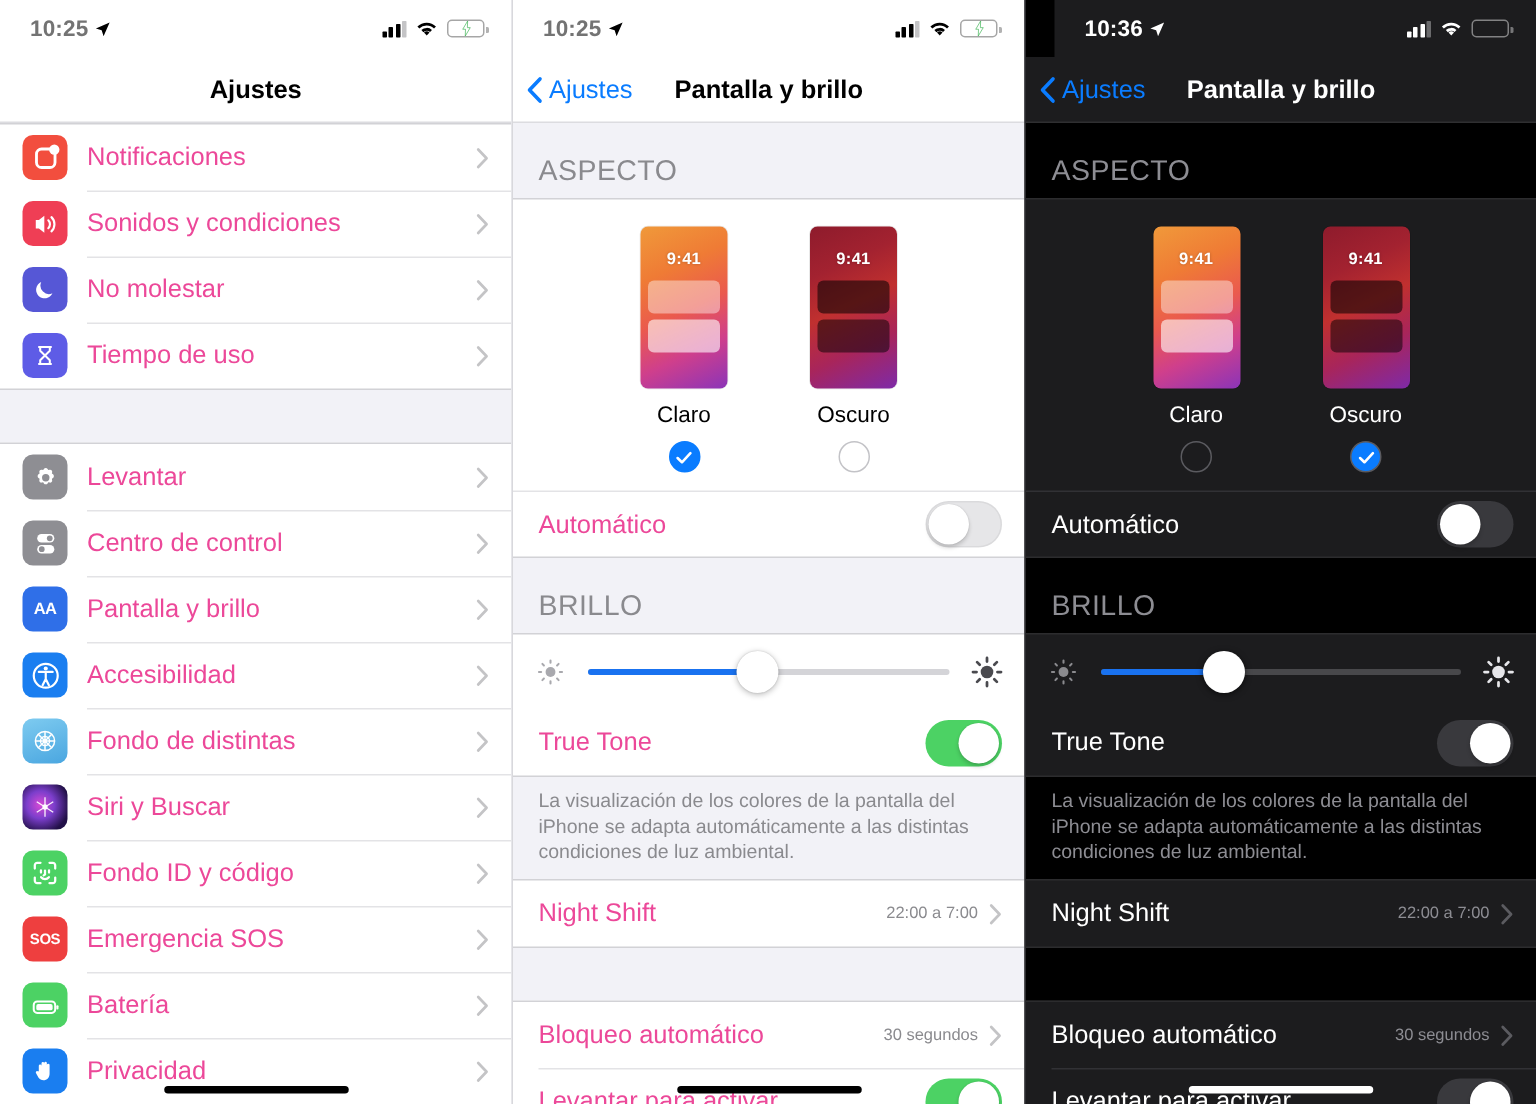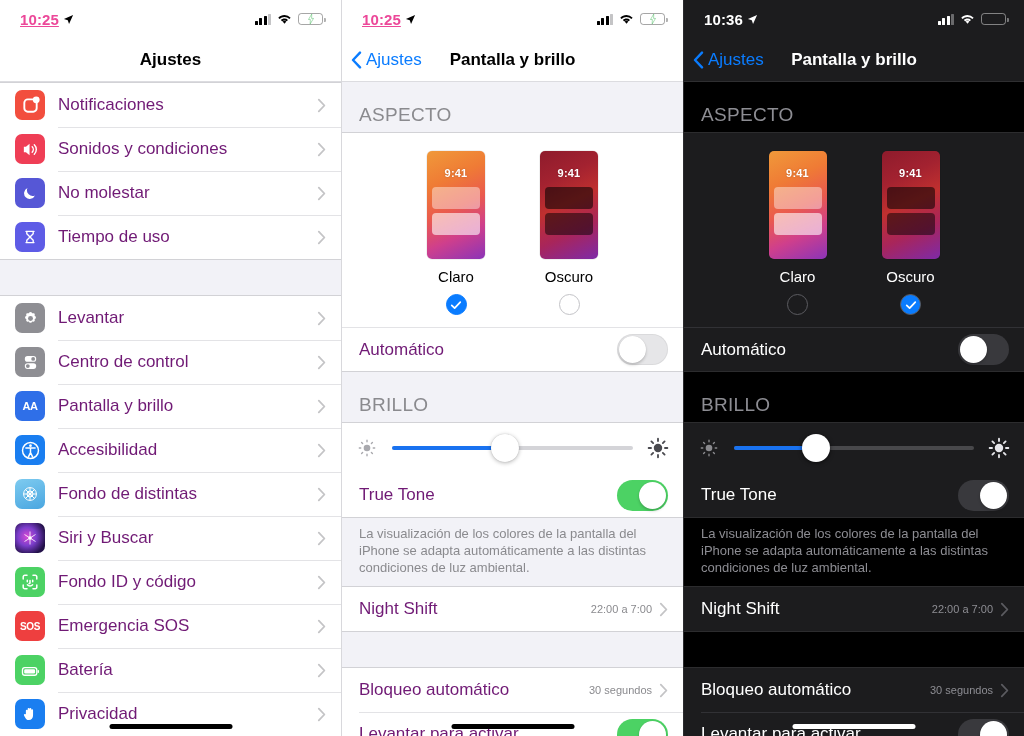--- a/index.html
+++ b/index.html
@@ -15,26 +15,26 @@
   .panel.left  { width: 341px; background: #f2f2f7; }
   .panel.mid   { width: 342px; background: #f2f2f7; border-left: 1px solid #d8d8dc; }
   .panel.dark  { width: 341px; background: #000; border-left: 1px solid #2b2b2e; }
 
   
   .statusbar {
     height: 38px; display: flex; align-items: center;
     justify-content: space-between; padding: 0 18px 0 20px;
   }
   .panel.left .statusbar, .panel.mid .statusbar { background: #fff; }
-  .panel.dark .statusbar { background: #1c1c1e; }
+  .panel.dark .statusbar { background: #1c1c1e; margin-left: 19px; }
   .sb-time {
     font-size: 15px; font-weight: bold; letter-spacing: .1px;
     display: flex; align-items: center; gap: 4px;
   }
-  .panel.left .sb-time, .panel.mid .sb-time { color: #ec4899; text-decoration: underline; }
+  .panel.left .sb-time, .panel.mid .sb-time { color: #737373; }
   .panel.dark .sb-time { color: #fff; }
   .loc-arrow { display: inline-block; width: 11px; height: 11px; }
   .sb-right { display: flex; align-items: center; gap: 6px; }
 
   .bars { display: flex; align-items: flex-end; gap: 1.5px; height: 11px; }
   .bars i { display: block; width: 3px; border-radius: .5px; }
   .bars i:nth-child(1) { height: 4px; }
   .bars i:nth-child(2) { height: 6.5px; }
   .bars i:nth-child(3) { height: 9px; }
   .bars i:nth-child(4) { height: 11px; }
@@ -97,21 +97,21 @@
     display: flex; align-items: center; height: 44px;
     padding: 0 15px 0 17px; position: relative; cursor: pointer;
   }
   .row + .row::before {
     content: ""; position: absolute; left: 17px; right: 0; top: 0;
     height: 1px; background: #e3e3e6;
   }
   .panel.dark .row + .row::before { background: #313135; }
   .row.icon-row { padding-left: 15px; }
   .row.icon-row + .row.icon-row::before { left: 58px; }
-  .row-label { font-size: 17px; color: #701a75; flex: 1; white-space: nowrap; }
+  .row-label { font-size: 17px; color: #ec4899; flex: 1; white-space: nowrap; }
   .panel.dark .row-label { color: #fff; }
   .row-value { font-size: 11px; color: #8a8a8e; margin-right: 7px; white-space: nowrap; }
   .panel.dark .row-value { color: #8d8d93; }
   .chev { width: 9px; height: 15px; flex: none; }
 
   .appicon {
     width: 30px; height: 30px; border-radius: 7px; margin-right: 13px;
     flex: none; display: flex; align-items: center; justify-content: center;
     color: #fff; overflow: hidden; position: relative;
   }

